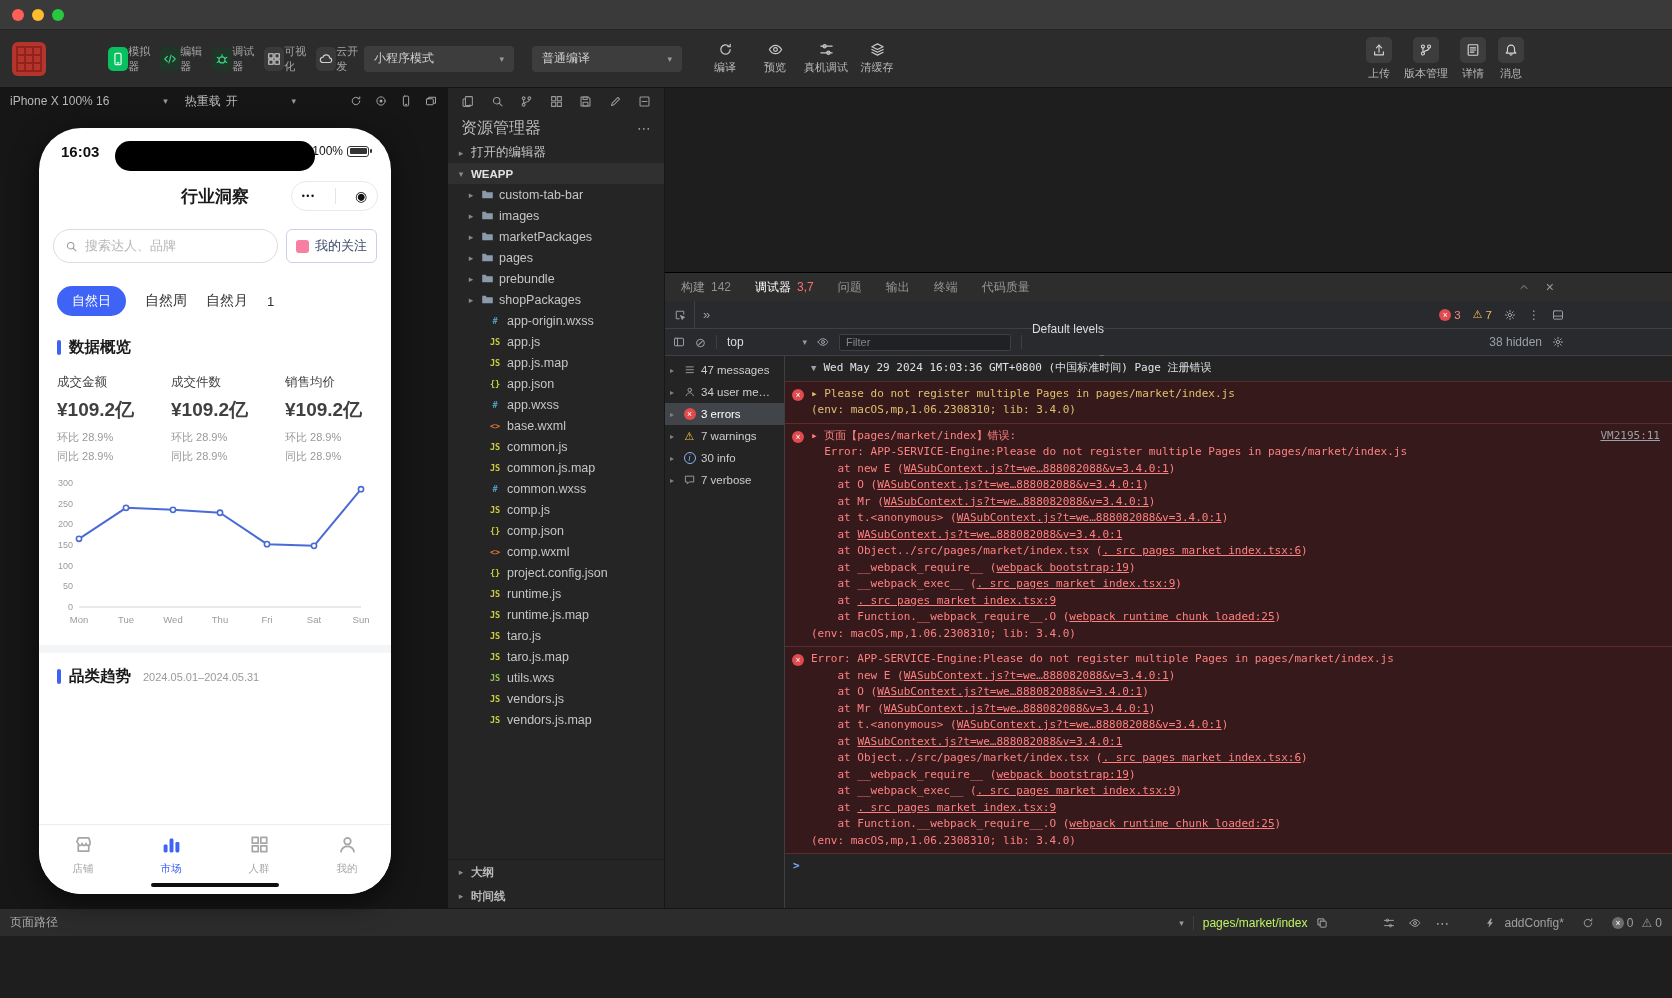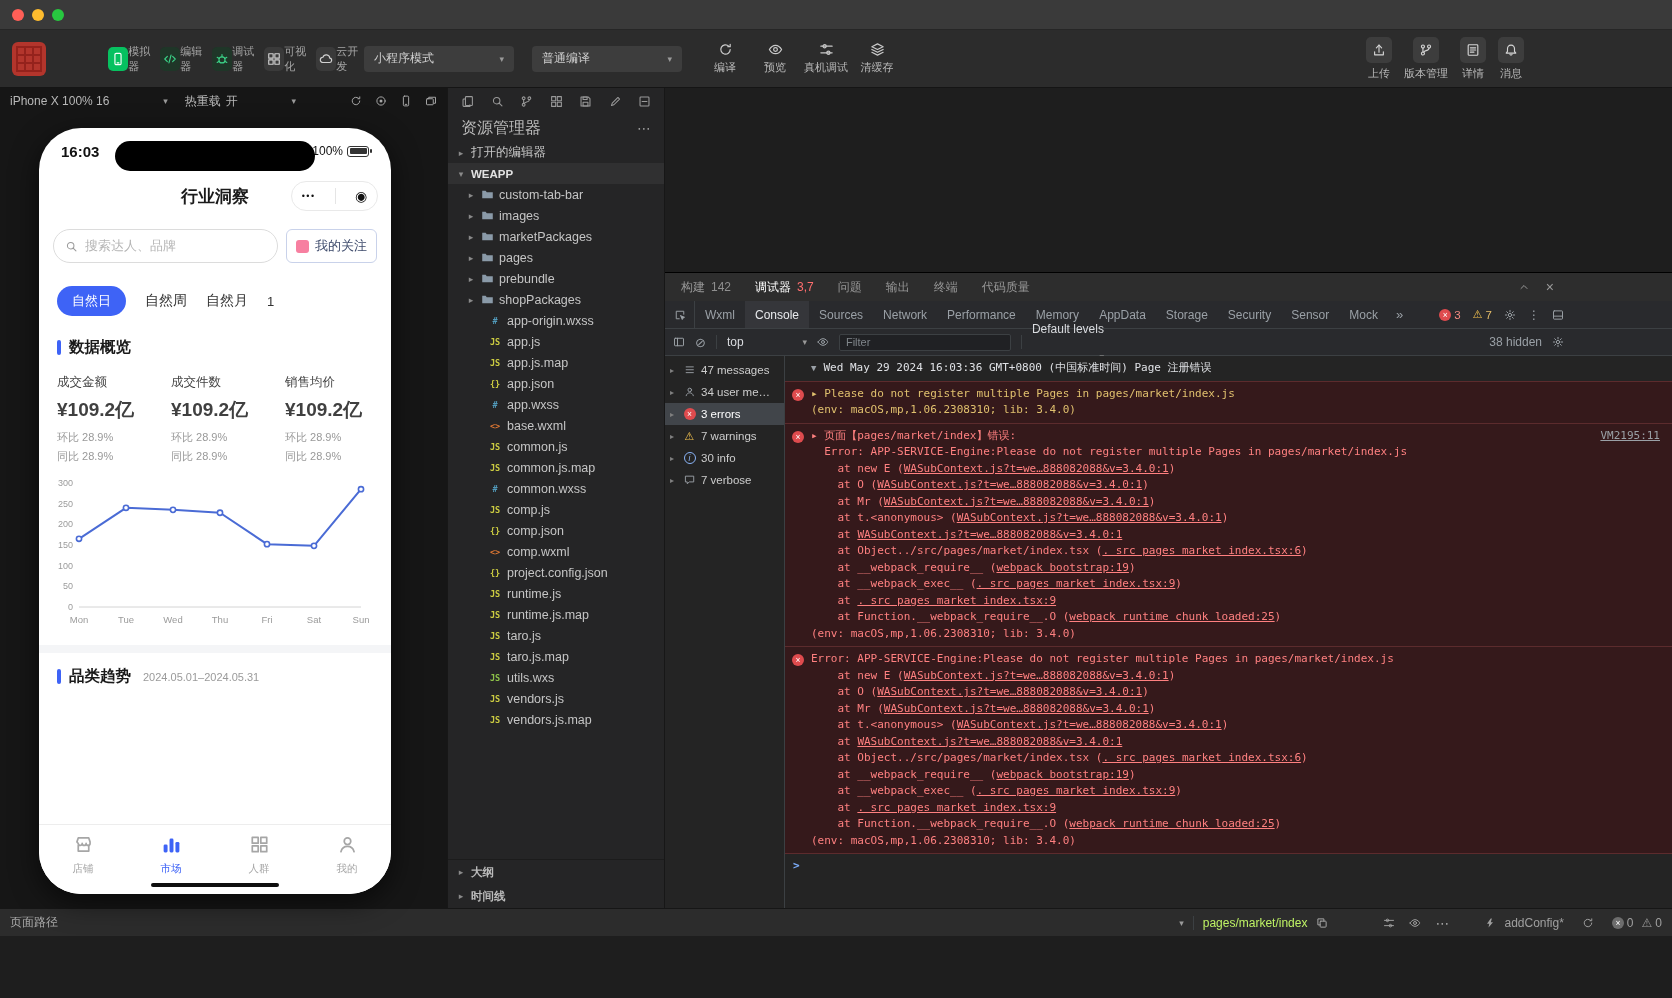--- a/index.html
+++ b/index.html
@@ -750,33 +750,20 @@
           </span>
         </div>
         <div class="dt-tabs">
           <span class="dt-inspect">
               <span class="ic">
                 <svg viewBox="0 0 16 16" width="1em" height="1em" fill="none" stroke="currentColor" stroke-width="1.3" stroke-linecap="round" stroke-linejoin="round">
                   <path d="M13 7V3H3v10h4"></path>
                   <path d="M9 9l5 2-2 1-1 2-2-5z" fill="currentColor"></path>
                 </svg>
               </span>
-            </span>
-          <span id="dt-tabs-list" style="display:flex;align-items:stretch">
-              <span class="dt-tab">Wxml</span>
-              <span class="dt-tab active">Console</span>
-              <span class="dt-tab">Sources</span>
-              <span class="dt-tab">Network</span>
-              <span class="dt-tab">Performance</span>
-              <span class="dt-tab">Memory</span>
-              <span class="dt-tab">AppData</span>
-              <span class="dt-tab">Storage</span>
-              <span class="dt-tab">Security</span>
-              <span class="dt-tab">Sensor</span>
-              <span class="dt-tab">Mock</span>
             </span>
           <span class="dt-more"></span>
           <span class="dt-right">
             <span class="err-badge">
                 <span class="ic-err">×</span>
                 <span>3</span>
               </span>
             <span class="warn-badge">
                 <span class="ic-warn">⚠</span>
                 <span>7</span>

